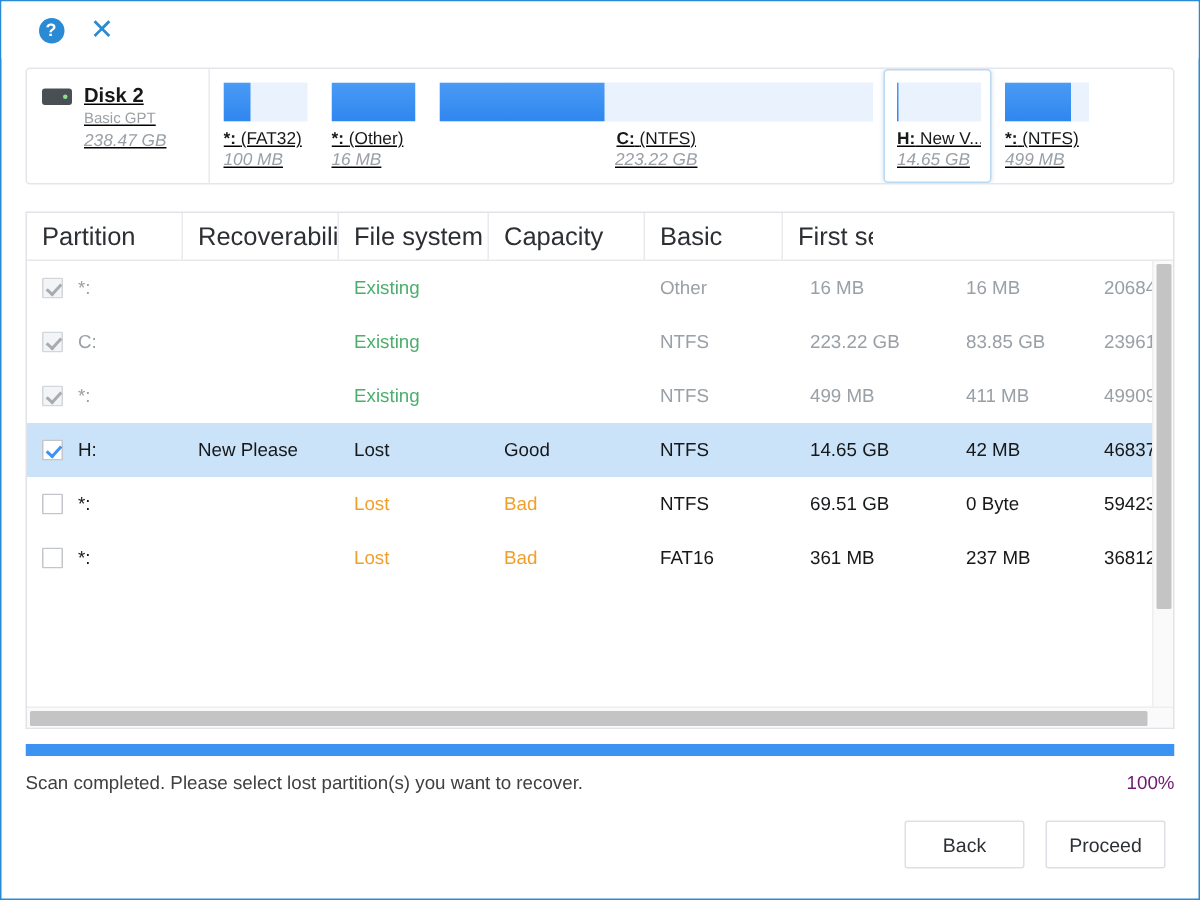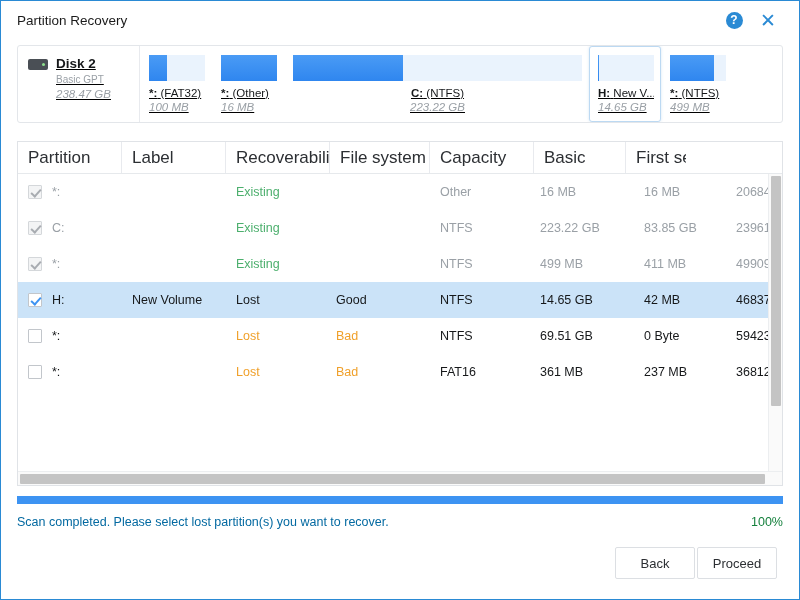--- a/index.html
+++ b/index.html
@@ -267,49 +267,48 @@
   }
   #progress-fill {
     height: 100%;
     background: #3d93f2;
   }
   #status-row {
     display: flex;
     align-items: center;
     margin-top: 11px;
   }
-  #status-text { font-size: 12.5px; color: #0369a1; flex: 1; }
-  #progress-pct { font-size: 12.5px; color: #15803d; }
+  #status-text { font-size: 12.5px; color: #404040; flex: 1; }
+  #progress-pct { font-size: 12.5px; color: #701a75; }
 
   
   #footer {
     flex: 0 0 auto;
     padding: 18px 22px 20px 0;
     display: flex;
     justify-content: flex-end;
-    gap: 2px;
+    gap: 14px;
   }
   .fbtn {
     width: 80px; height: 32px;
     border: 1px solid #dcdfe3;
     background: #ffffff;
     font-size: 13px;
     color: #2c2f33;
     border-radius: 2px;
     cursor: pointer;
     font-family: "Liberation Sans", sans-serif;
   }
 </style>
 </head>
 <body>
 
 <div id="window">
 
   <div id="titlebar">
-    <div id="title-text">Partition Recovery</div>
     <div class="tb-btn">
       <div class="help-circle">?</div>
     </div>
     <div class="tb-btn">
       <div class="close-x">✕</div>
     </div>
   </div>
 
 
   <div id="diskmap">
@@ -356,21 +355,20 @@
           </div>
           <div class="plabel"><b>*:</b> <span>(NTFS)</span></div>
           <div class="psize">499 MB</div>
         </div>
       </div>
   </div>
 
   <div id="table-wrap">
     <div id="thead">
         <div class="th" style="width: 104px; flex: 0 0 104px;">Partition</div>
-        <div class="th" style="width: 104px; flex: 0 0 104px;">Label</div>
         <div class="th" style="width: 104px; flex: 0 0 104px;">Recoverability</div>
         <div class="th" style="width: 100px; flex: 0 0 100px;">File system</div>
         <div class="th" style="width: 104px; flex: 0 0 104px;">Capacity</div>
         <div class="th" style="width: 92px; flex: 0 0 92px;">Basic</div>
         <div class="th" style="width: 60px; flex: 0 0 60px;">First sect</div>
       </div>
     <div id="tbody">
         <div class="trow existing">
           <div class="cell c-partition" style="width: 104px; flex: 0 0 104px;">
             <span class="cbx checked disabled"></span>
@@ -408,21 +406,21 @@
           <div class="cell c-filesystem" style="width: 100px; flex: 0 0 100px;">NTFS</div>
           <div class="cell c-capacity" style="width: 104px; flex: 0 0 104px;">499 MB</div>
           <div class="cell c-used" style="width: 92px; flex: 0 0 92px;">411 MB</div>
           <div class="cell c-first_sector" style="width: 60px; flex: 0 0 60px;">4990935</div>
         </div>
         <div class="trow selected lost">
           <div class="cell c-partition" style="width: 104px; flex: 0 0 104px;">
             <span class="cbx checked"></span>
             <span>H:</span>
           </div>
-          <div class="cell c-label" style="width: 104px; flex: 0 0 104px;">New Volume</div>
+          <div class="cell c-label" style="width: 104px; flex: 0 0 104px;">New Please</div>
           <div class="cell c-status st-dark" style="width: 100px; flex: 0 0 100px;">Lost</div>
           <div class="cell c-recoverability st-dark" style="width: 104px; flex: 0 0 104px;">Good</div>
           <div class="cell c-filesystem" style="width: 100px; flex: 0 0 100px;">NTFS</div>
           <div class="cell c-capacity" style="width: 104px; flex: 0 0 104px;">14.65 GB</div>
           <div class="cell c-used" style="width: 92px; flex: 0 0 92px;">42 MB</div>
           <div class="cell c-first_sector" style="width: 60px; flex: 0 0 60px;">4683735</div>
         </div>
         <div class="trow lost">
           <div class="cell c-partition" style="width: 104px; flex: 0 0 104px;">
             <span class="cbx"></span>

